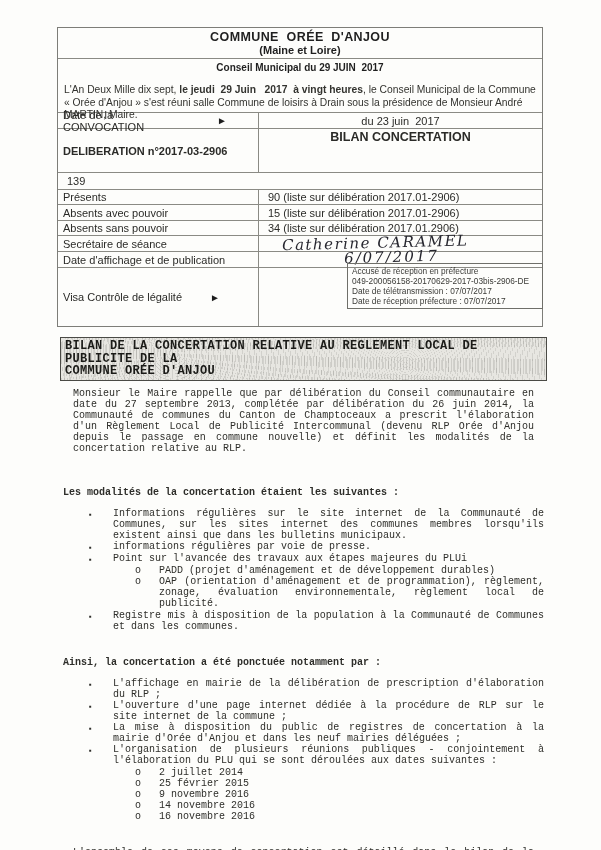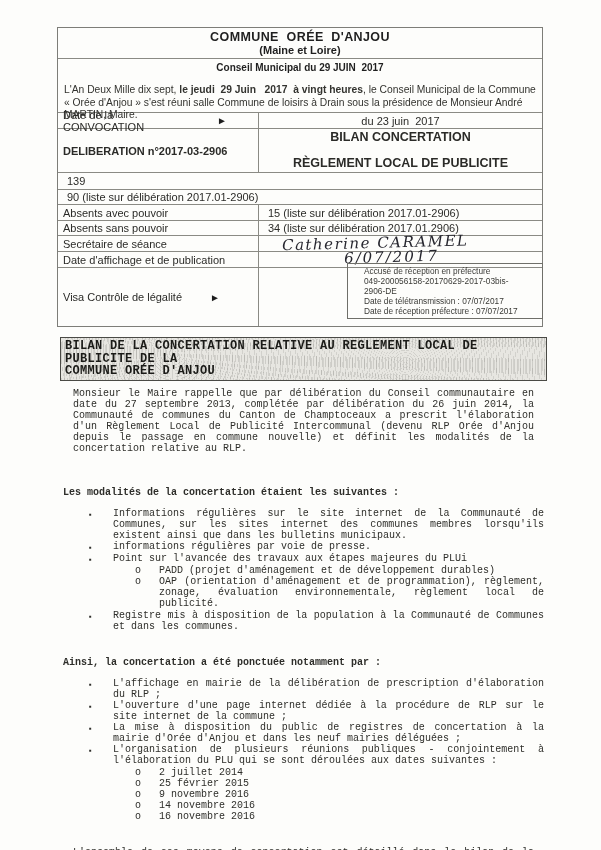--- a/index.html
+++ b/index.html
@@ -46,21 +46,21 @@
   .delib-val{flex-direction:column;justify-content:space-between;font-weight:bold;font-size:12.5px;text-align:center;line-height:15px;}
   .r-thin16{height:16px;}
   .r-thin14{height:14px;}
   .r-thin15{height:15px;}
   .r-visa{height:58px;}
   .r-visa .tlabel{align-items:center;}
   .visa-cell{position:relative;align-items:flex-start;}
   .visa-box{
     position:absolute;left:88px;top:-5px;width:196px;
     border:1px solid #6f6f69;
-    padding:2px 16px;box-sizing:border-box;
+    padding:2px 4px;box-sizing:border-box;
     font-size:8.3px;line-height:10px;color:#3a3a36;
     overflow-wrap:anywhere;
   }
   .hand{
     font-family:"DejaVu Serif",serif;
     font-style:italic;
     font-size:15px;letter-spacing:1.5px;
     color:#26262e;
     transform:rotate(-1.5deg);
     white-space:pre;
@@ -128,29 +128,29 @@
         <span>Date de la CONVOCATION</span>
         <span class="arrow">►</span>
       </div>
       <div class="tvalue center-val">du 23 juin  2017</div>
     </div>
 
     <div class="trow r-delib">
       <div class="tlabel">DELIBERATION n°2017-03-2906</div>
       <div class="tvalue delib-val">
         <span>BILAN CONCERTATION</span>
-        <span>RÈGLEMENT LOCAL DE PUBLICITE</span>
       </div>
     </div>
 
     <div class="trow r-thin16">
       <div class="tvalue">139</div>
     </div>
 
     <div class="trow r-thin14">
+      <div class="tlabel">Présents</div>
       <div class="tvalue">90 (liste sur délibération 2017.01-2906)</div>
     </div>
 
     <div class="trow r-thin15">
       <div class="tlabel">Absents avec pouvoir</div>
       <div class="tvalue">15 (liste sur délibération 2017.01-2906)</div>
     </div>
 
     <div class="trow r-thin14">
       <div class="tlabel">Absents sans pouvoir</div>

